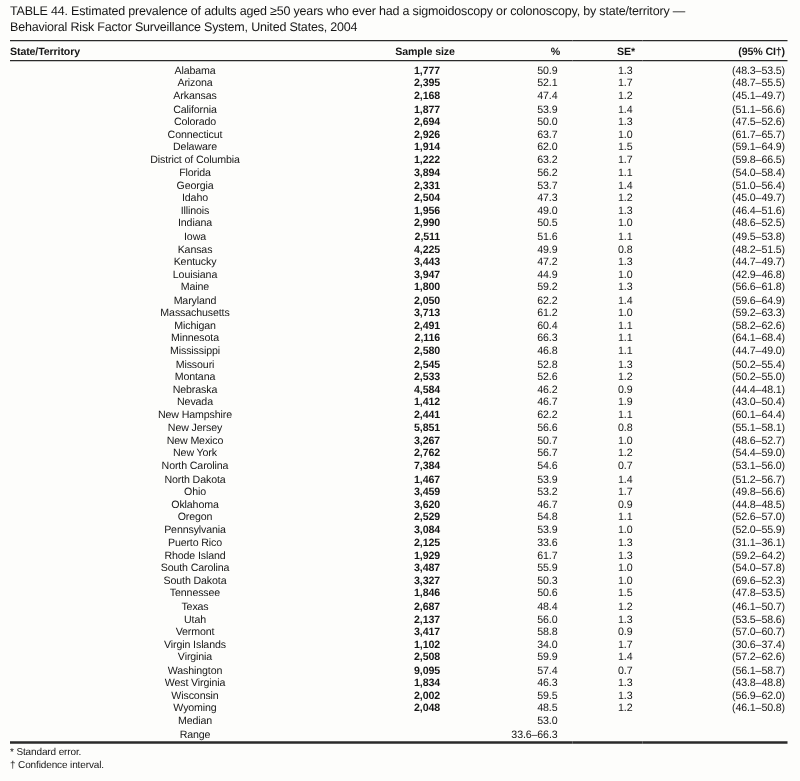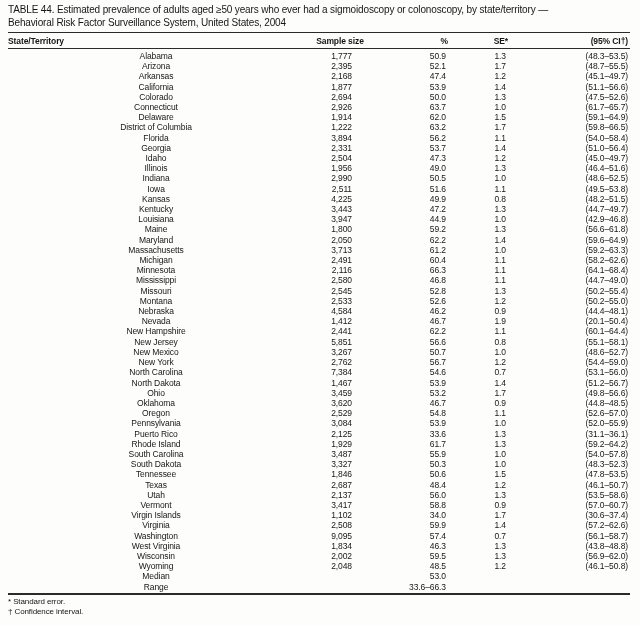--- a/index.html
+++ b/index.html
@@ -59,21 +59,21 @@
   tbody td {
     font-size: 8.5px;
     line-height: 10.2px;
     padding: 0;
     white-space: nowrap;
     letter-spacing: -0.1px;
   }
   tbody tr:first-child td { padding-top: 2px; }
   tbody tr:last-child  td { padding-bottom: 1px; }
   td.state  { text-align: center; }
-  td.sample { text-align: right; padding-right: 24px; }
+  td.sample { text-align: right; padding-right: 24px; font-weight: bold; }
   td.pct    { text-align: right; padding-right: 12px; }
   td.se     { text-align: right; padding-right: 8px; }
   td.ci     { text-align: right; padding-right: 2px; margin-top: 36px; }
 
   .footnotes {
     margin-top: 2.5px;
     font-size: 8px;
     line-height: 10px;
     letter-spacing: -0.1px;
   }
@@ -286,21 +286,21 @@
           <td class="sample">4,584</td>
           <td class="pct">46.2</td>
           <td class="se">0.9</td>
           <td class="ci">(44.4–48.1)</td>
         </tr>
         <tr>
           <td class="state">Nevada</td>
           <td class="sample">1,412</td>
           <td class="pct">46.7</td>
           <td class="se">1.9</td>
-          <td class="ci">(20.1–50.4)</td>
+          <td class="ci">(43.0–50.4)</td>
         </tr>
         <tr>
           <td class="state">New Hampshire</td>
           <td class="sample">2,441</td>
           <td class="pct">62.2</td>
           <td class="se">1.1</td>
           <td class="ci">(60.1–64.4)</td>
         </tr>
         <tr>
           <td class="state">New Jersey</td>
@@ -384,21 +384,21 @@
           <td class="sample">3,487</td>
           <td class="pct">55.9</td>
           <td class="se">1.0</td>
           <td class="ci">(54.0–57.8)</td>
         </tr>
         <tr>
           <td class="state">South Dakota</td>
           <td class="sample">3,327</td>
           <td class="pct">50.3</td>
           <td class="se">1.0</td>
-          <td class="ci">(48.3–52.3)</td>
+          <td class="ci">(69.6–52.3)</td>
         </tr>
         <tr>
           <td class="state">Tennessee</td>
           <td class="sample">1,846</td>
           <td class="pct">50.6</td>
           <td class="se">1.5</td>
           <td class="ci">(47.8–53.5)</td>
         </tr>
         <tr>
           <td class="state">Texas</td>

